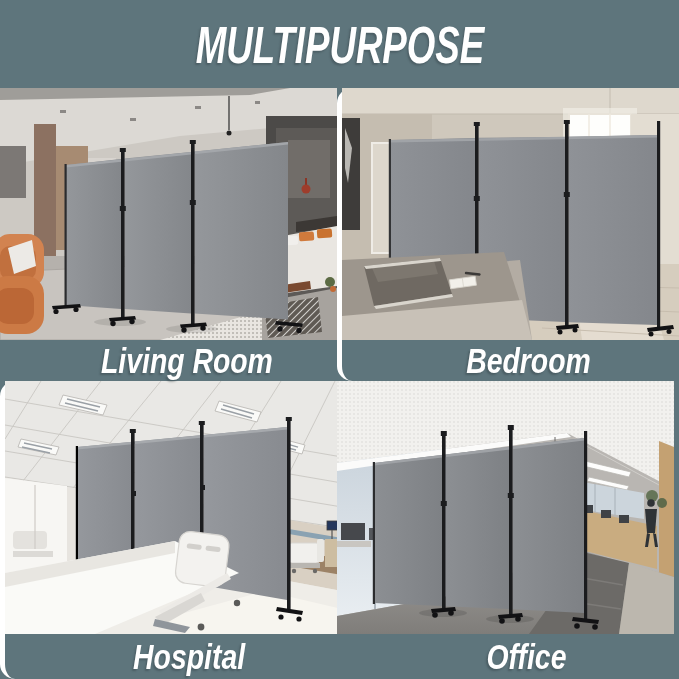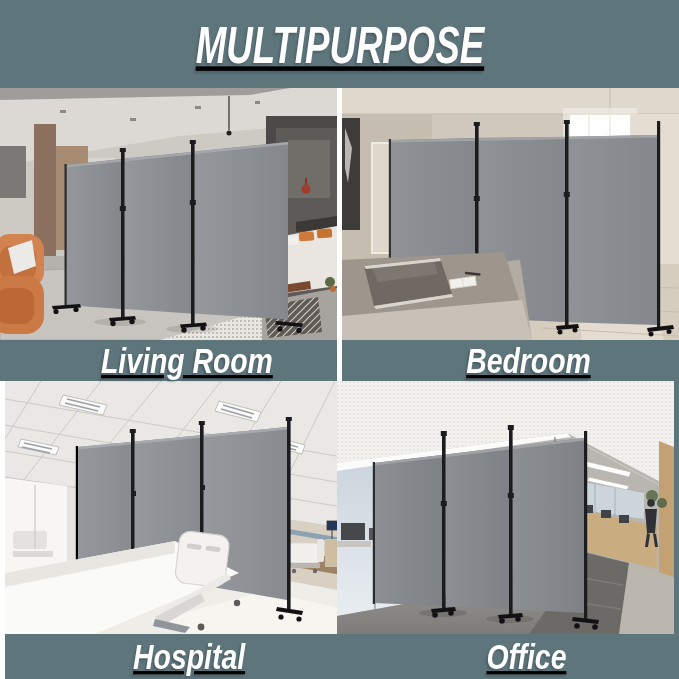--- a/index.html
+++ b/index.html
@@ -1,34 +1,34 @@
 <!DOCTYPE html>
 <html style="--bg: #5e757c; --title: #ffffff; --label: #ffffff; --gutter: #ffffff;"><head>
 <meta charset="utf-8">
 <style>
   html,body{margin:0;padding:0;}
   body{
     width:679px;height:679px;overflow:hidden;
     background:var(--bg,#5e757c);
     font-family:"Liberation Sans",sans-serif;
   }
-  .page{width:679px;height:569px;position:relative;background:var(--bg,#5e757c);text-decoration:underline;}
+  .page{width:679px;height:569px;position:relative;background:var(--bg,#5e757c);}
   .header-band{
     height:88px;display:flex;align-items:center;justify-content:center;
   }
   .page-title{
     color:var(--title,#ffffff);
     font-weight:bold;font-style:italic;
     font-size:47px;letter-spacing:0px;white-space:nowrap;
     display:inline-block;transform:scale(0.78,1.12);
     text-shadow:-2px 2px 2px rgba(45,58,62,.35);
   }
   .grid{display:grid;grid-template-columns:337px 342px;}
   .cell{display:block;}
-  .cell.right{border-left:5px solid var(--gutter,#ffffff);}
+  .cell.right{border-left:5px solid var(--gutter,#ffffff);border-radius:15px;}
   .photo{display:block;line-height:0;}
   .photo svg{display:block;}
   .band{display:flex;align-items:center;justify-content:center;padding-left:36px;}
   .band.r1{height:41px;}
   .band.r2{height:45px;}
   .cell-label{
     color:var(--label,#ffffff);
     font-weight:bold;font-style:italic;
     font-size:33px;white-space:nowrap;
     display:inline-block;transform:scale(0.86,1.08);

